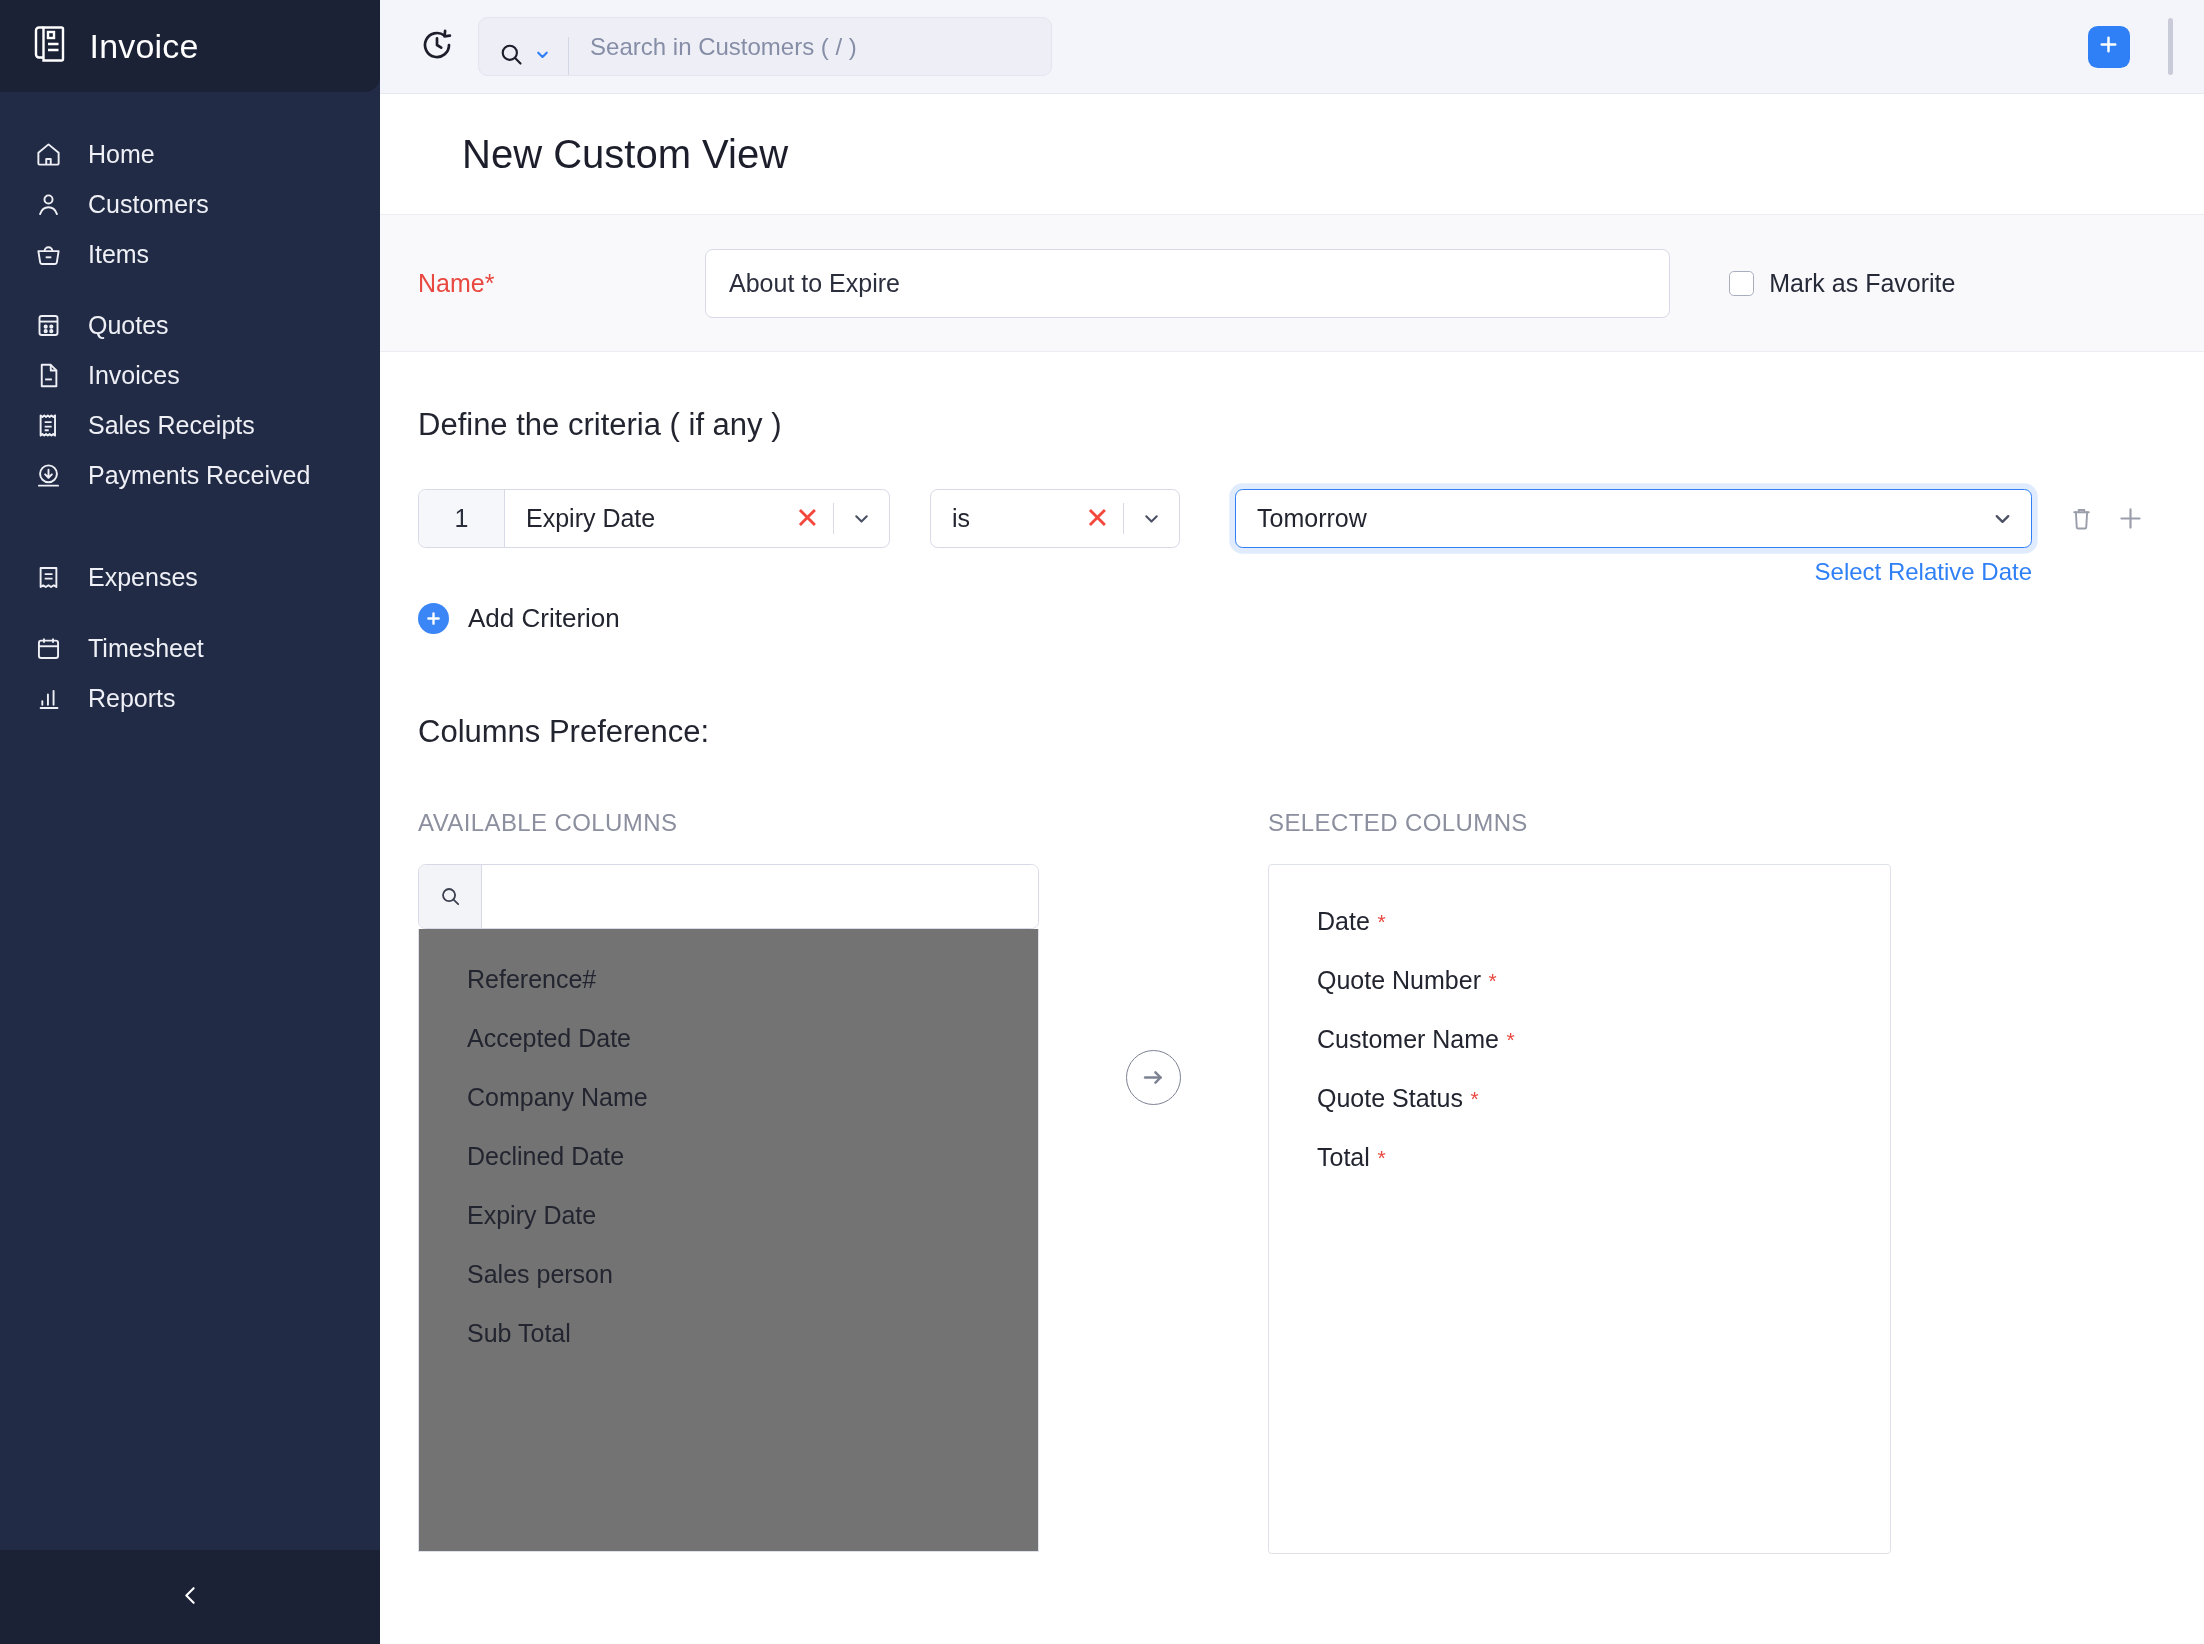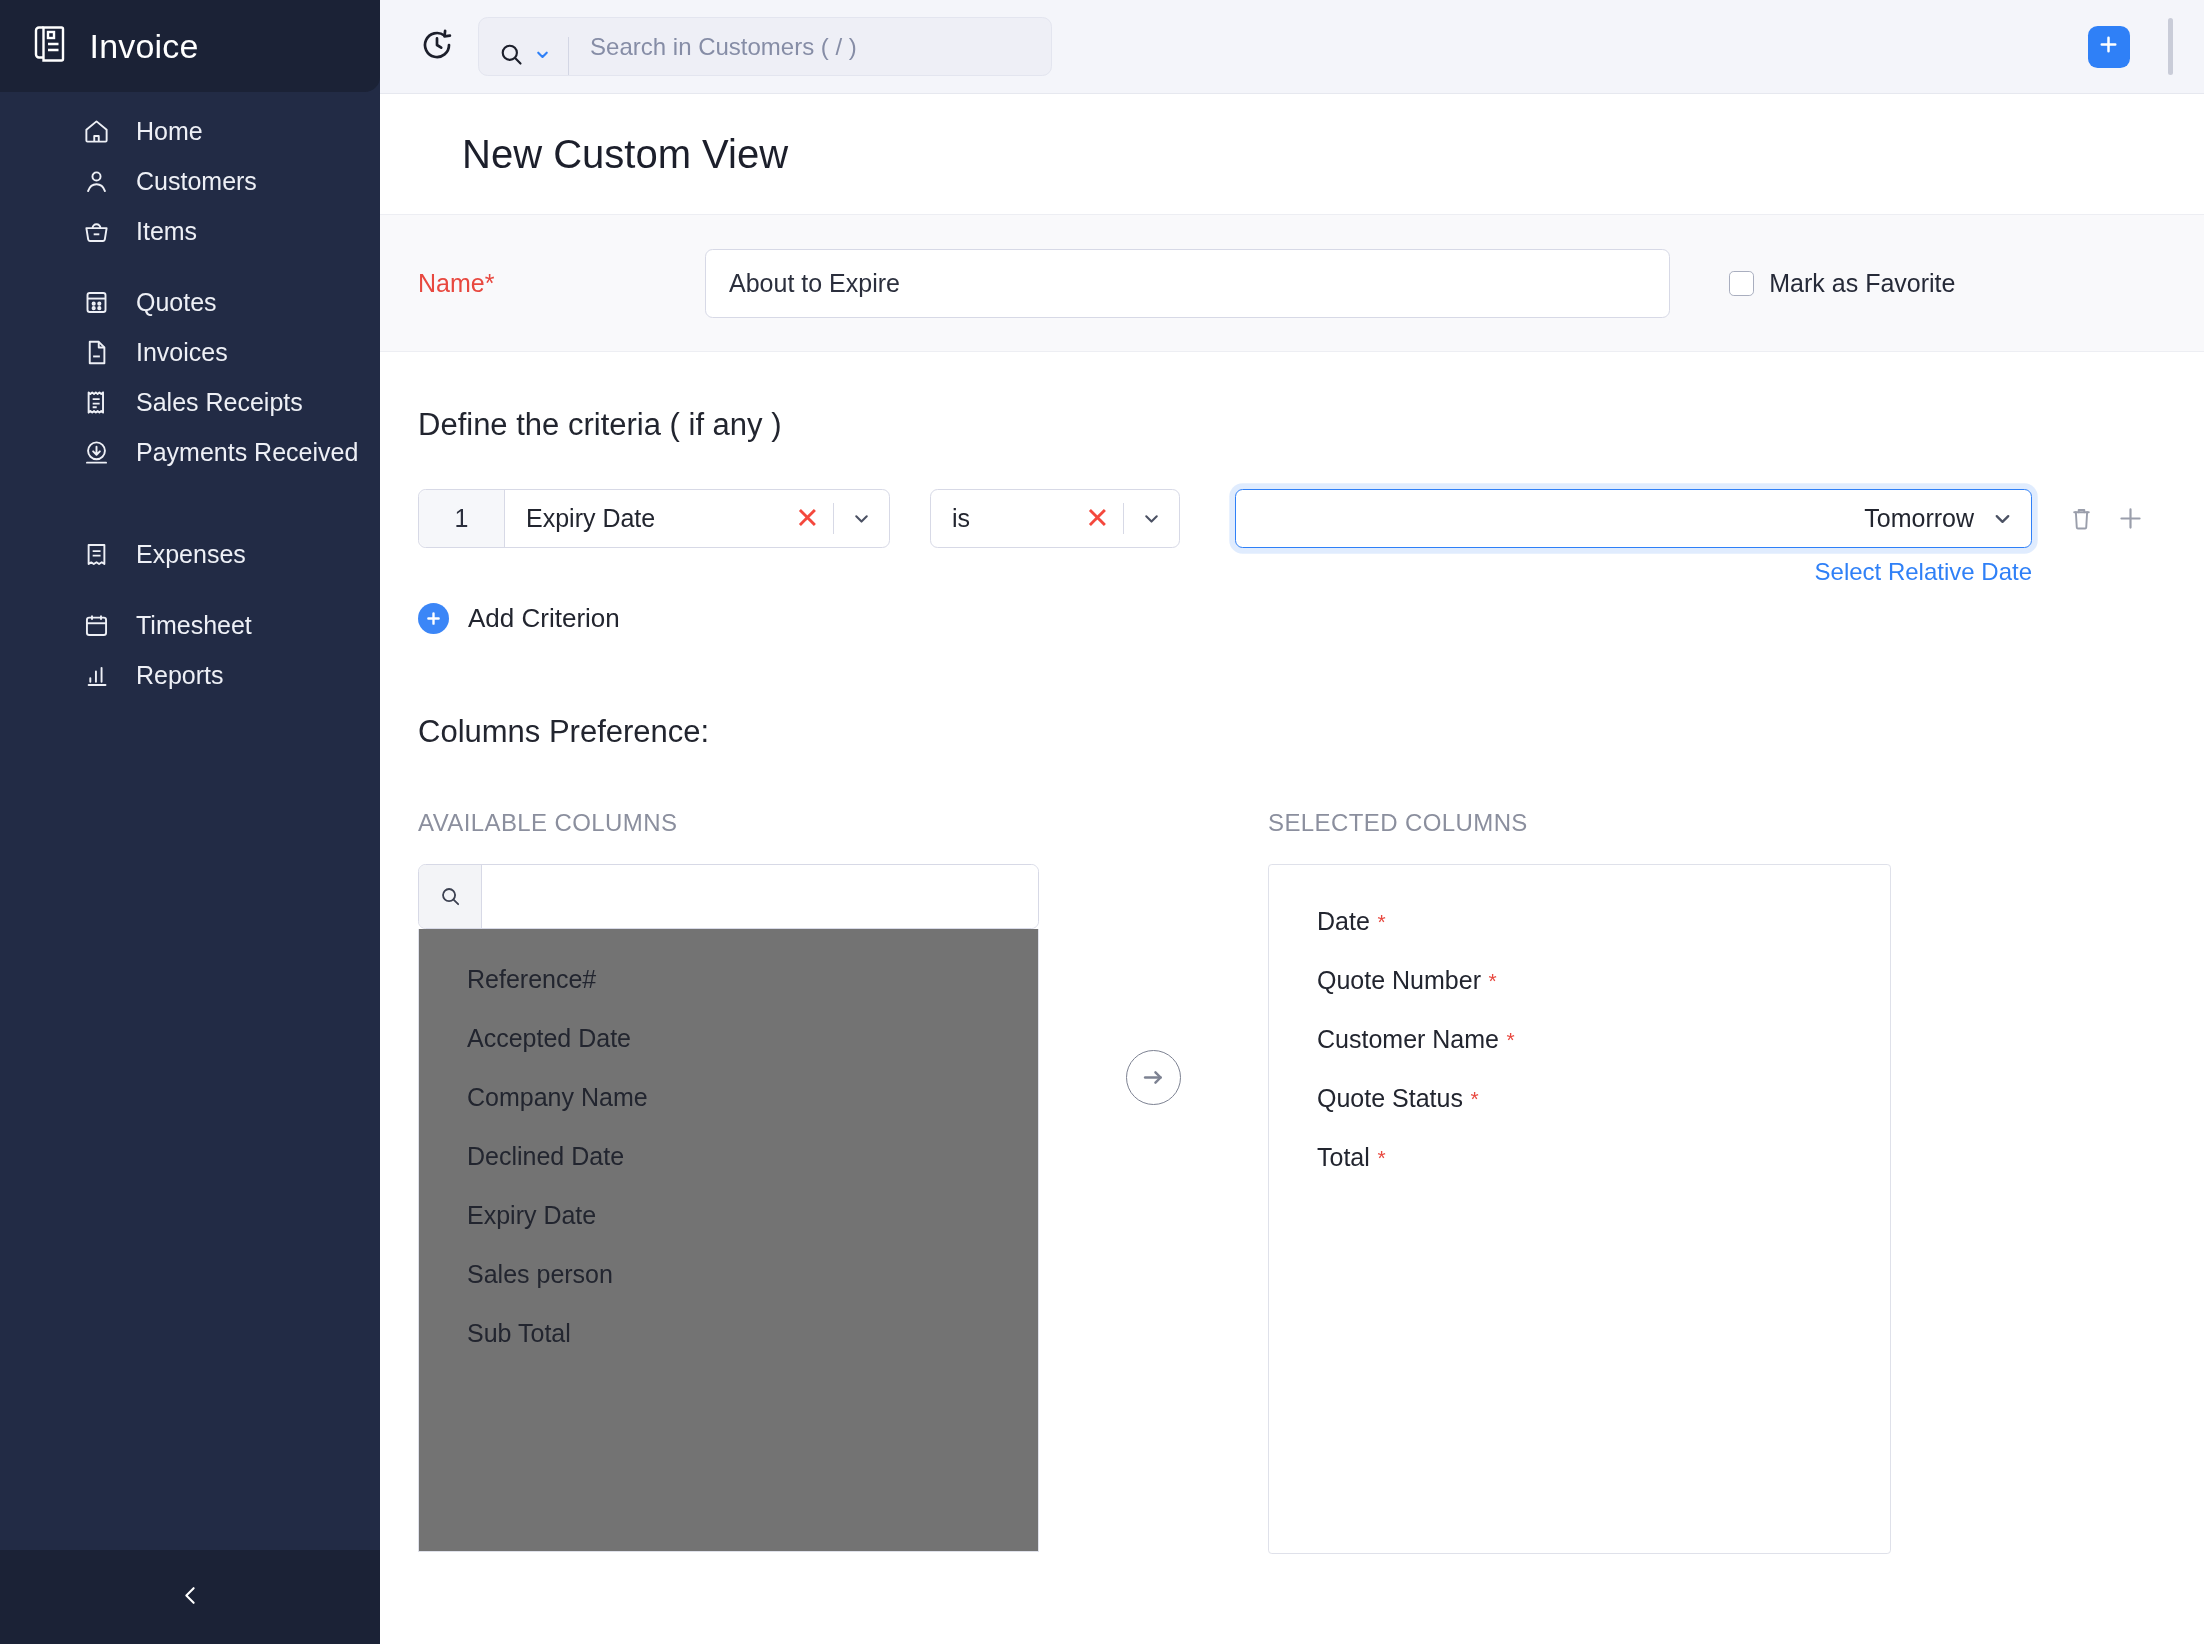--- a/index.html
+++ b/index.html
@@ -22,21 +22,21 @@
   .brand {
     height: 92px;
     background: #1b2236;
     border-bottom-right-radius: 15.3px;
     display: flex; align-items: center;
     padding-left: 32.5px; gap: 21px;
   }
   .brand-name {
     color: #ffffff; font-size: 34px; letter-spacing: 0.2px;
   }
-  .nav { padding-top: 14px; flex: 1 1 auto; margin-left: 48px; }
+  .nav { padding-top: 37px; flex: 1 1 auto; }
   .nav-item {
     display: flex; align-items: center; gap: 25px;
     height: 50px; padding-left: 34px;
     color: #eef0f6; font-size: 25px;
     cursor: pointer;
   }
   .nav-item .ic { width: 29px; height: 29px; display:flex; align-items:center; justify-content:center; flex:0 0 29px;}
   .nav-gap-sm { height: 21px; }
   .nav-gap-lg { height: 52px; }
   .collapse-bar {
@@ -162,21 +162,21 @@
   .ctrl-text { flex: 1 1 auto; padding-left: 21px; font-size: 25px; color: #22252f; }
   .clear-x {
     color: #f4483d; font-size: 29px; line-height: 1;
     padding: 0 13.4px; cursor: pointer; font-weight: 400;
   }
   .div-v { width: 1px; height: 31px; background: #d7d9e6; }
   .chev { padding: 0 17px; cursor: pointer; display:flex; align-items:center;}
 
   .field-ctrl { width: 472px; }
   .op-ctrl { width: 250px; margin-left: 40px; }
-  .val-wrap { margin-left: 55px; position: relative; text-align: right; }
+  .val-wrap { margin-left: 55px; position: relative; }
   .val-ctrl {
     width: 797px; height: 59px;
     border: 1.9px solid #2f80f7; border-radius: 7.6px;
     background: #ffffff;
     box-shadow: 0 0 0 5.7px rgba(47,128,247,.15);
     display: flex; align-items: center;
   }
   .rel-link {
     position: absolute; right: 0; top: 69px;
     color: #2f80f7; font-size: 24px; cursor: pointer;

